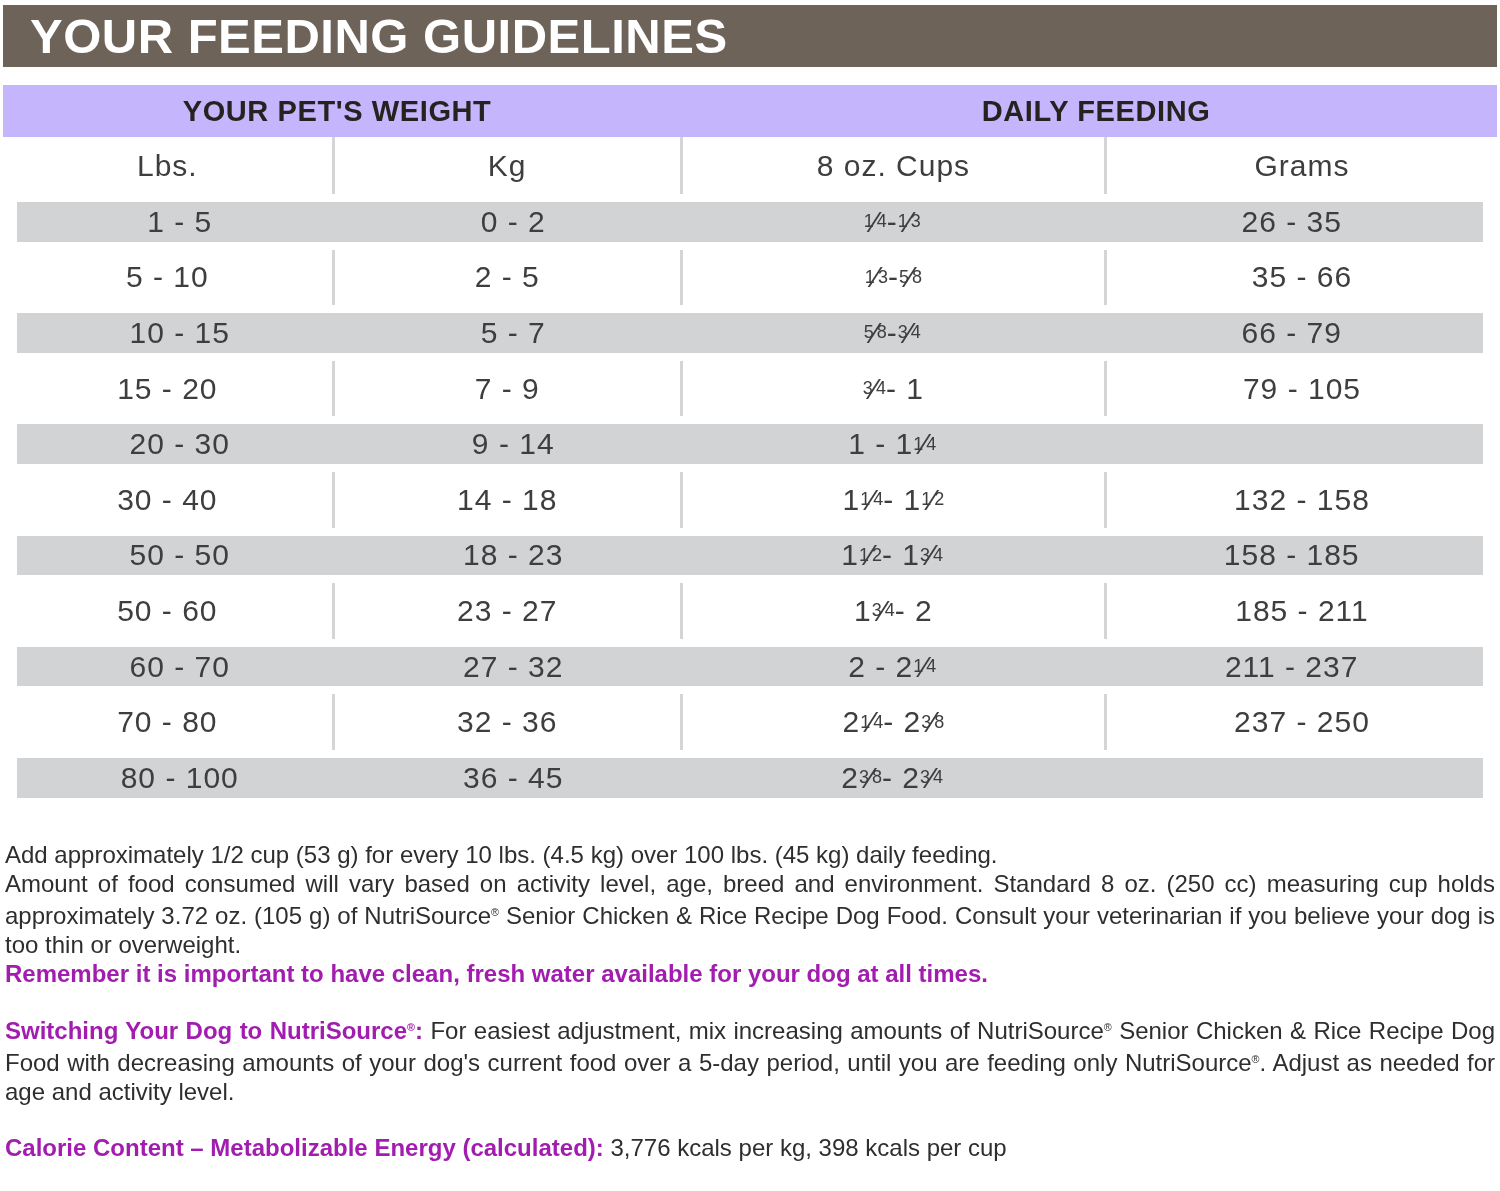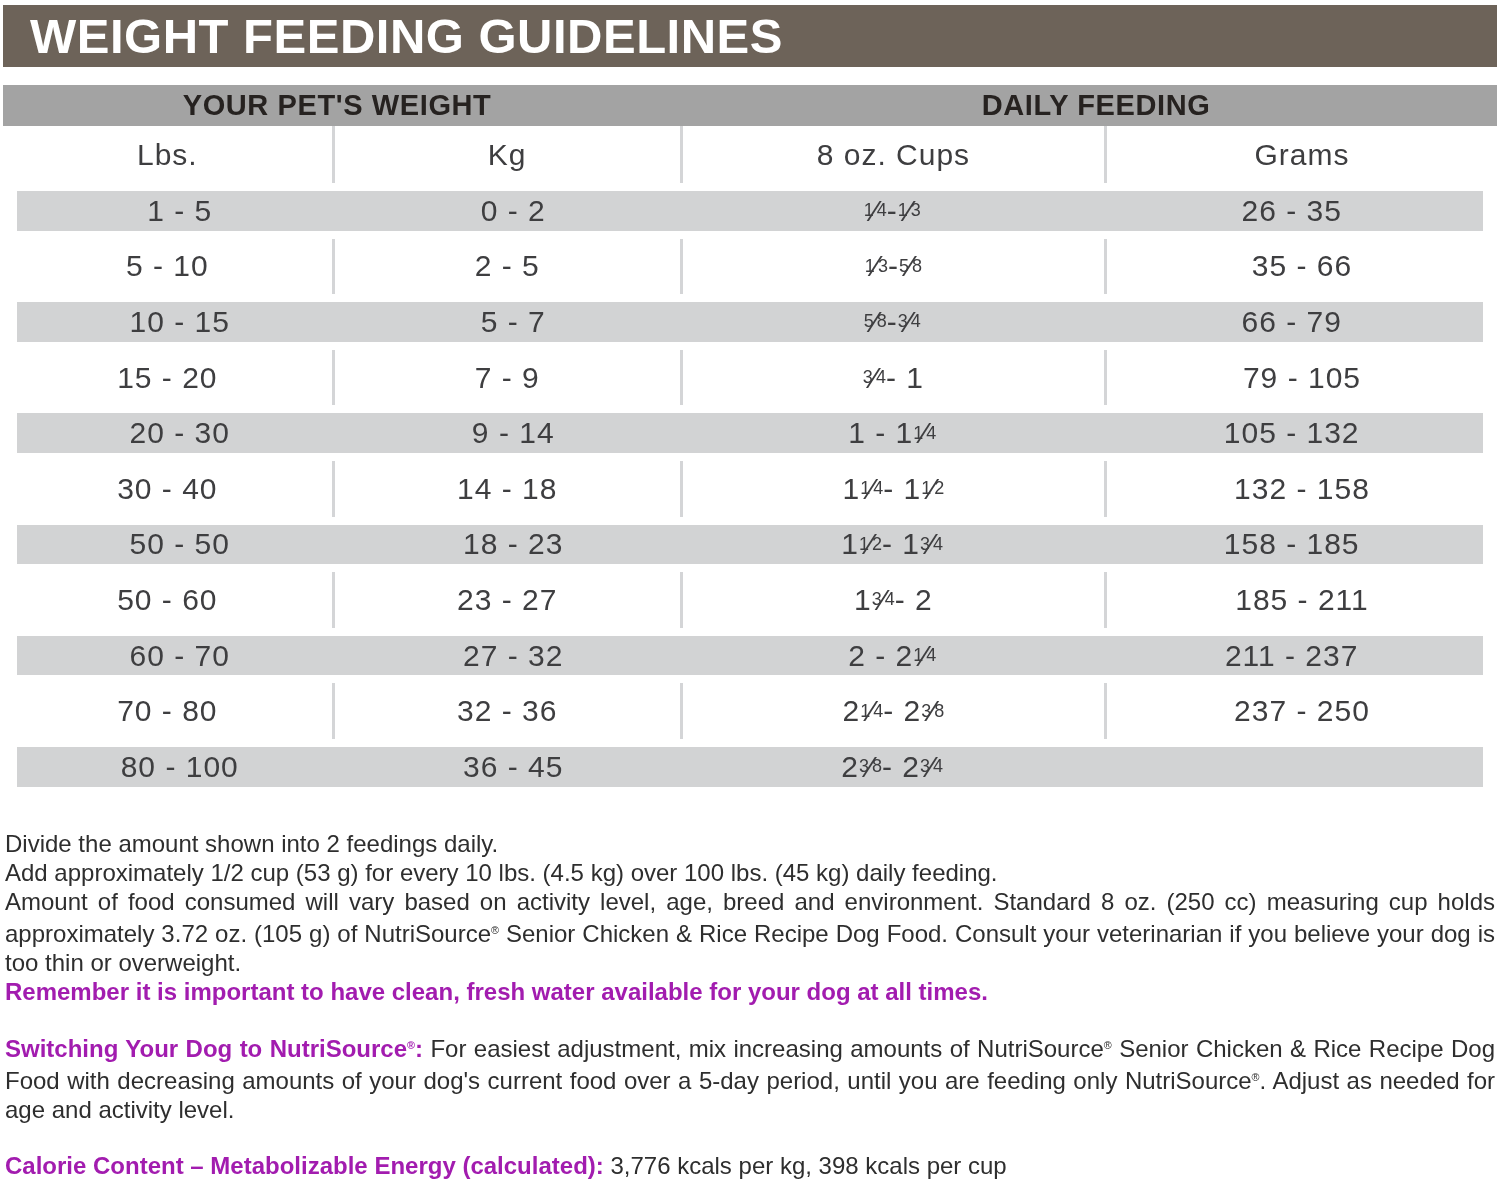--- a/index.html
+++ b/index.html
@@ -15,21 +15,21 @@
     margin:5px 3px 0 3px;height:62px;background:#6d6359;
     display:flex;align-items:center;padding-left:27px;box-sizing:border-box;
   }
   .titlebar h1{
     margin:0;font-size:49px;font-weight:bold;color:#ffffff;letter-spacing:.5px;
     line-height:62px;white-space:nowrap;
   }
 
   
   .ftable{margin:18px 3px 0 3px;}
-  .grouprow{display:flex;height:41px;background:#a3a3a3;gap:24px;}
+  .grouprow{display:flex;height:52px;background:#c4b5fd;gap:24px;}
   .gcell{
     display:flex;align-items:center;justify-content:center;
     font-size:29px;font-weight:bold;color:#262220;letter-spacing:.6px;
   }
   .g1{width:45.45%;}
   .g2{width:54.55%;}
 
   .subrow{display:flex;height:57px;background:#ffffff;}
   .drow{display:flex;height:55.6px;box-sizing:border-box;}
   .drow.shaded{background:#d2d3d4;background-clip:content-box;padding:8px 14px;}
@@ -59,21 +59,21 @@
   .notes p.gap-md{margin-top:27px;}
   .notes strong{color:#a21caf;}
   .reg{font-size:.45em;vertical-align:.75em;letter-spacing:0;}
 </style>
 </head>
 <body>
 
 <div class="page">
 
   <header class="titlebar">
-    <h1>WEIGHT FEEDING GUIDELINES</h1>
+    <h1>YOUR FEEDING GUIDELINES</h1>
   </header>
 
   <section class="ftable">
     <div class="grouprow">
       <div class="gcell g1">YOUR PET'S WEIGHT</div>
       <div class="gcell g2">DAILY FEEDING</div>
     </div>
     <div class="subrow">
       <div class="cell c1">Lbs.</div>
       <div class="cell c2">Kg</div>
@@ -102,21 +102,20 @@
         <div class="drow">
           <div class="cell c1">15 - 20</div>
           <div class="cell c2">7 - 9</div>
           <div class="cell c3"><span class="fn">3</span><span class="fsl">⁄</span><span class="fd">4</span> - 1</div>
           <div class="cell c4">79 - 105</div>
         </div>
         <div class="drow shaded">
           <div class="cell c1">20 - 30</div>
           <div class="cell c2">9 - 14</div>
           <div class="cell c3">1 - 1 <span class="fn">1</span><span class="fsl">⁄</span><span class="fd">4</span></div>
-          <div class="cell c4">105 - 132</div>
         </div>
         <div class="drow">
           <div class="cell c1">30 - 40</div>
           <div class="cell c2">14 - 18</div>
           <div class="cell c3">1 <span class="fn">1</span><span class="fsl">⁄</span><span class="fd">4</span> - 1 <span class="fn">1</span><span class="fsl">⁄</span><span class="fd">2</span></div>
           <div class="cell c4">132 - 158</div>
         </div>
         <div class="drow shaded">
           <div class="cell c1">50 - 50</div>
           <div class="cell c2">18 - 23</div>
@@ -143,21 +142,20 @@
         </div>
         <div class="drow shaded">
           <div class="cell c1">80 - 100</div>
           <div class="cell c2">36 - 45</div>
           <div class="cell c3">2 <span class="fn">3</span><span class="fsl">⁄</span><span class="fd">8</span> - 2 <span class="fn">3</span><span class="fsl">⁄</span><span class="fd">4</span></div>
         </div>
       </div>
   </section>
 
   <section class="notes" id="notes">
-      <p class="">Divide the amount shown into 2 feedings daily.</p>
       <p class="">Add approximately 1/2 cup (53 g) for every 10 lbs. (4.5 kg) over 100 lbs. (45 kg) daily feeding.</p>
       <p class="justify">Amount of food consumed will vary based on activity level, age, breed and environment. Standard 8 oz. (250 cc) measuring cup holds approximately 3.72 oz. (105 g) of NutriSource<sup class="reg">®</sup> Senior Chicken &amp; Rice Recipe Dog Food. Consult your veterinarian if you believe your dog is too thin or overweight.</p>
       <p class=""><strong>Remember it is important to have clean, fresh water available for your dog at all times.</strong></p>
       <p class="justify gap-lg"><strong>Switching Your Dog to NutriSource<sup class="reg">®</sup>: </strong>For easiest adjustment, mix increasing amounts of NutriSource<sup class="reg">®</sup> Senior Chicken &amp; Rice Recipe Dog Food with decreasing amounts of your dog's current food over a 5-day period, until you are feeding only NutriSource<sup class="reg">®</sup>. Adjust as needed for age and activity level.</p>
       <p class="gap-md"><strong>Calorie Content – Metabolizable Energy (calculated): </strong>3,776 kcals per kg, 398 kcals per cup</p>
     </section>
 
 </div>
 
 </body></html>

